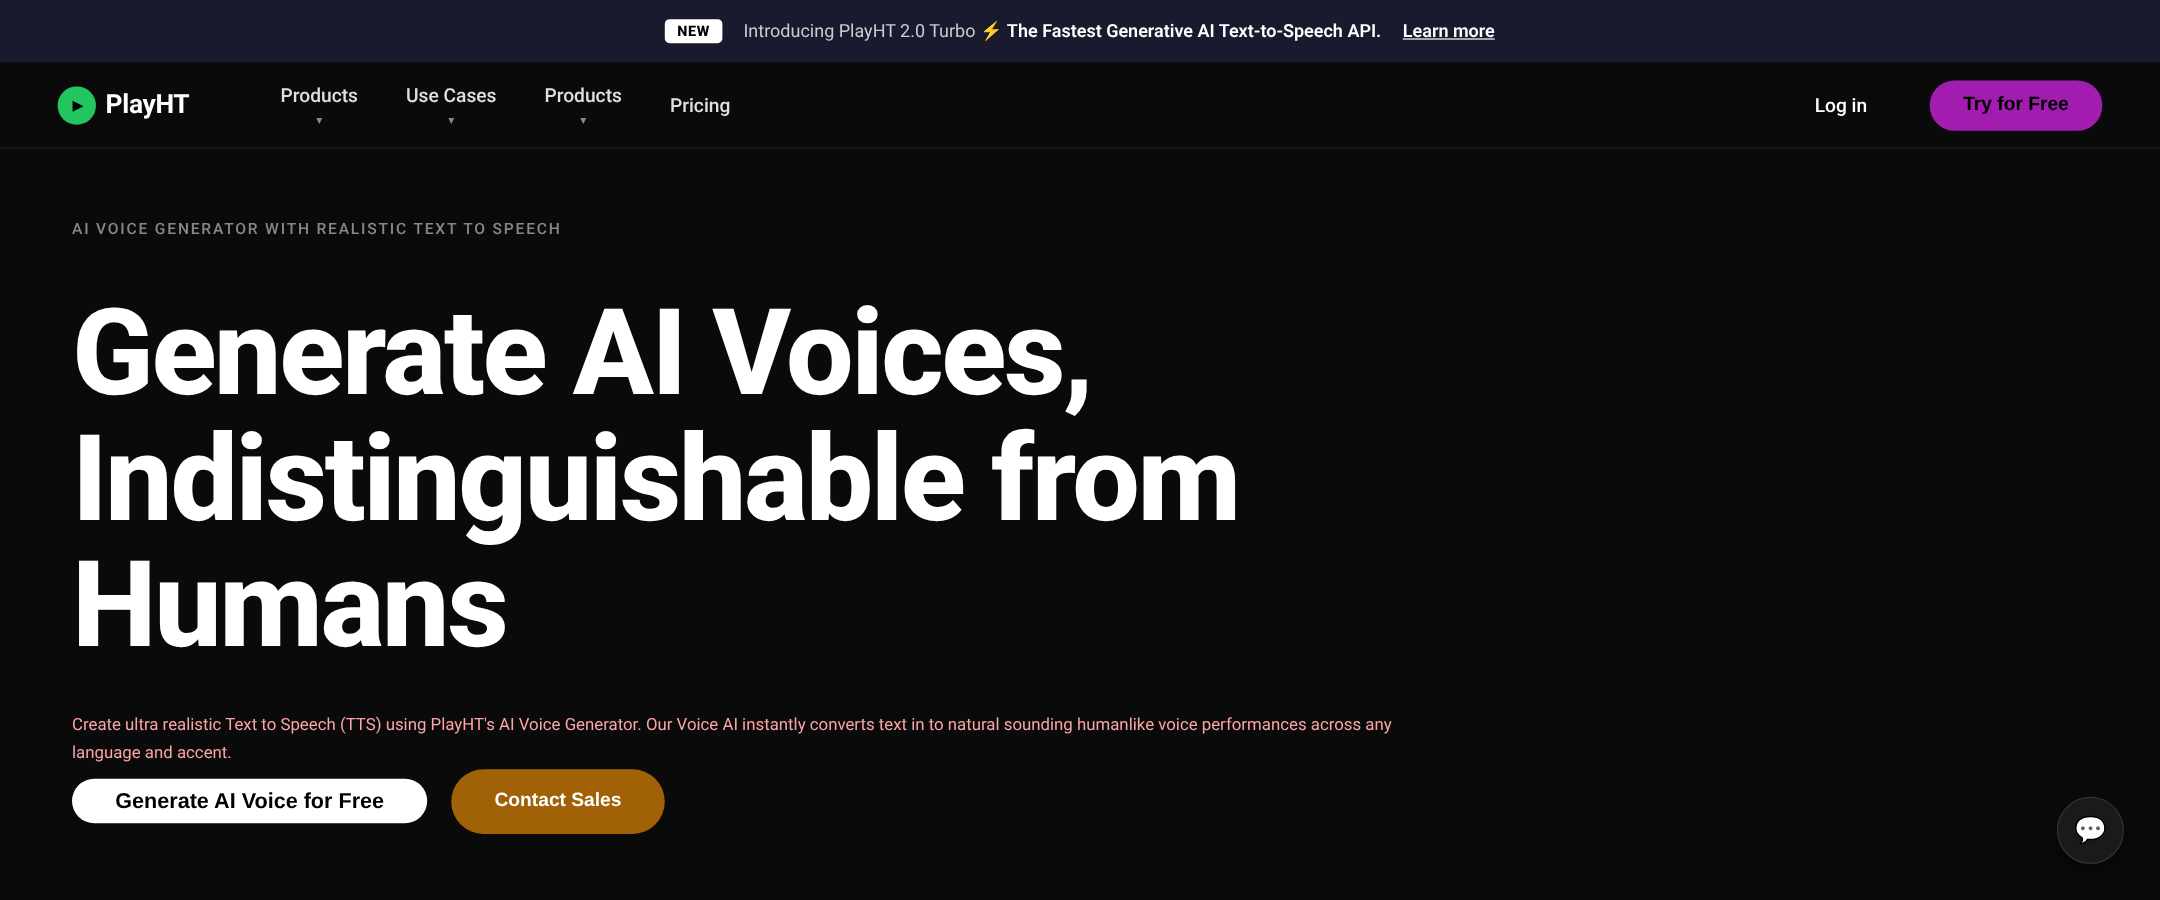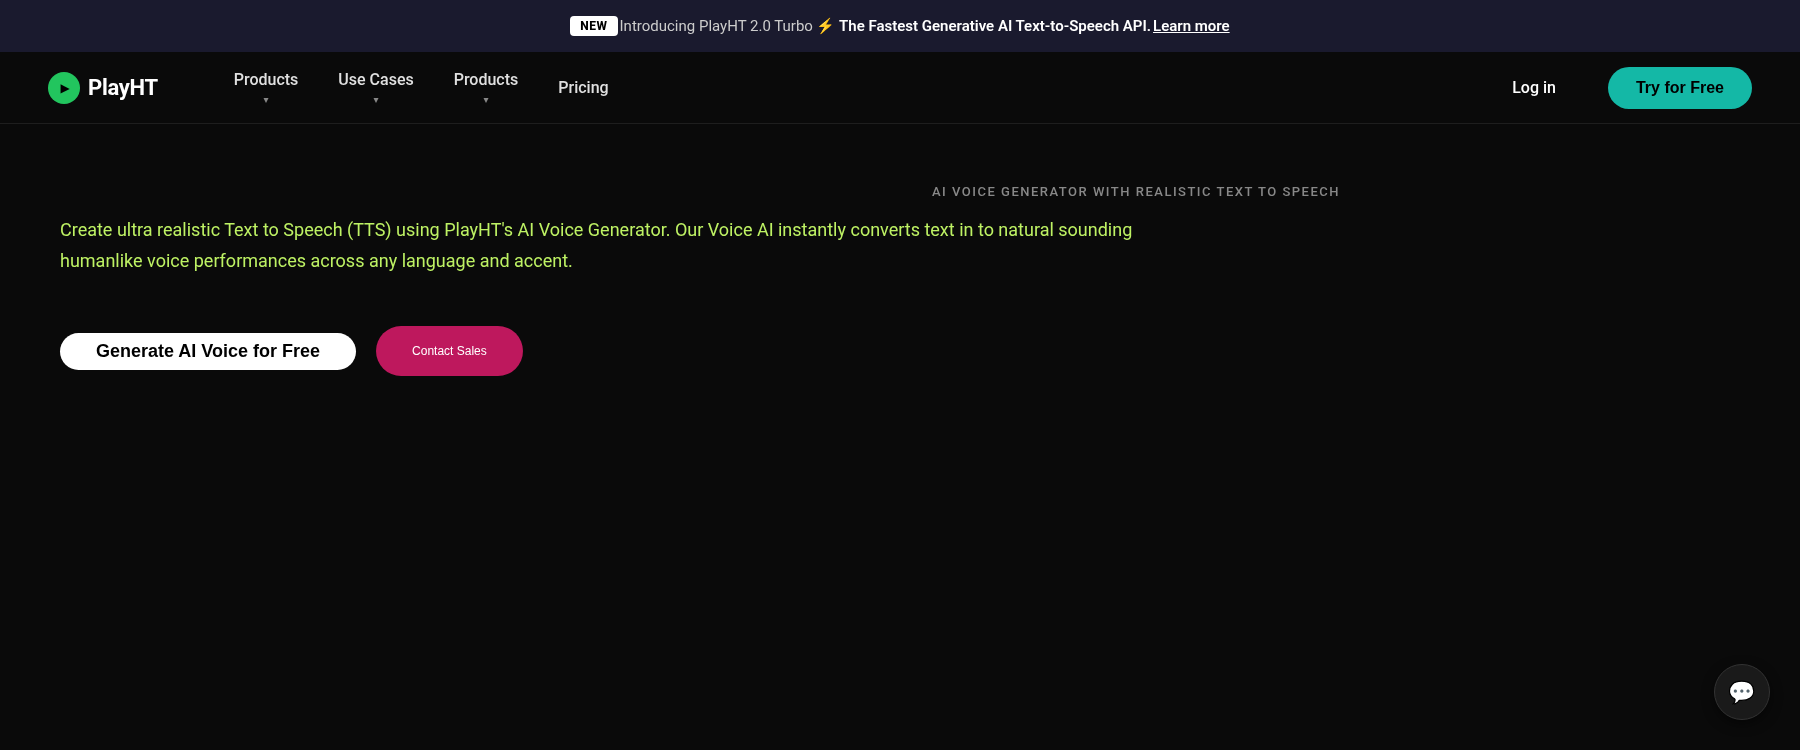--- a/index.html
+++ b/index.html
@@ -20,21 +20,21 @@
     
     .announcement-banner {
       background-color: #1a1a2e;
       text-align: center;
       padding: 10px 20px;
       font-size: 15px;
       color: #e0e0e0;
       display: flex;
       align-items: center;
       justify-content: center;
-      gap: 2px;
+      gap: 18px;
       height: 52px;
     }
 
     .new-badge {
       background-color: #ffffff;
       color: #000000;
       font-weight: 800;
       font-size: 12px;
       padding: 3px 10px;
       border-radius: 4px;
@@ -137,21 +137,21 @@
     .login-btn {
       color: #ffffff;
       font-size: 16px;
       font-weight: 500;
       cursor: pointer;
       padding: 8px 16px;
       border-radius: 6px;
     }
 
     .try-free-btn {
-      background-color: #14b8a6;
+      background-color: #a21caf;
       color: #000000;
       font-size: 16px;
       font-weight: 600;
       padding: 12px 28px;
       border-radius: 50px;
       cursor: pointer;
       border: none;
       white-space: nowrap;
     }
 
@@ -160,40 +160,38 @@
       padding: 60px 60px 40px 60px;
       max-width: 1400px;
     }
 
     .hero-eyebrow {
       font-size: 13px;
       font-weight: 500;
       color: #888888;
       letter-spacing: 1.5px;
       text-transform: uppercase;
-      margin-bottom: 16px;
-      text-align: right;
+      margin-bottom: 43px;
     }
 
     .hero-title {
       font-size: 100px;
       font-weight: 800;
       line-height: 1.05;
       color: #ffffff;
       letter-spacing: -2px;
       margin-bottom: 36px;
       max-width: 1300px;
     }
 
     .hero-description {
-      font-size: 18px;
-      color: #bef264;
+      font-size: 14px;
+      color: #fca5a5;
       line-height: 1.7;
       max-width: 1100px;
-      margin-bottom: 50px;
     }
 
     .hero-buttons {
       display: flex;
       gap: 20px;
       align-items: center;
     }
 
     .btn-primary {
       background-color: #ffffff;
@@ -201,24 +199,24 @@
       font-size: 18px;
       font-weight: 600;
       padding: 8px 36px;
       border-radius: 50px;
       cursor: pointer;
       border: none;
       white-space: nowrap;
     }
 
     .btn-secondary {
-      background-color: #be185d;
-      color: #ffffff;
-      font-size: 12px;
-      font-weight: 400;
+      background-color: #a16207;
+      color: #ffffff;
+      font-size: 16px;
+      font-weight: 700;
       padding: 18px 36px;
       border-radius: 50px;
       cursor: pointer;
       border: none;
       white-space: nowrap;
     }
 
     
     .chat-widget {
       position: fixed;
@@ -279,20 +277,24 @@
 
   <div class="nav-actions">
     <span class="login-btn">Log in</span>
     <button class="try-free-btn">Try for Free</button>
   </div>
 </nav>
 
 <section class="hero">
   <p class="hero-eyebrow">AI VOICE GENERATOR WITH REALISTIC TEXT TO SPEECH</p>
 
+  <h1 class="hero-title">
+    <span>Generate AI Voices,</span><br>
+    <span>Indistinguishable from Humans</span>
+  </h1>
 
   <p class="hero-description">Create ultra realistic Text to Speech (TTS) using PlayHT's AI Voice Generator. Our Voice AI instantly converts text in to natural sounding humanlike voice performances across any language and accent.</p>
 
   <div class="hero-buttons">
     <button class="btn-primary">Generate AI Voice for Free</button>
     <button class="btn-secondary">Contact Sales</button>
   </div>
 </section>
 
 <div class="chat-widget">

